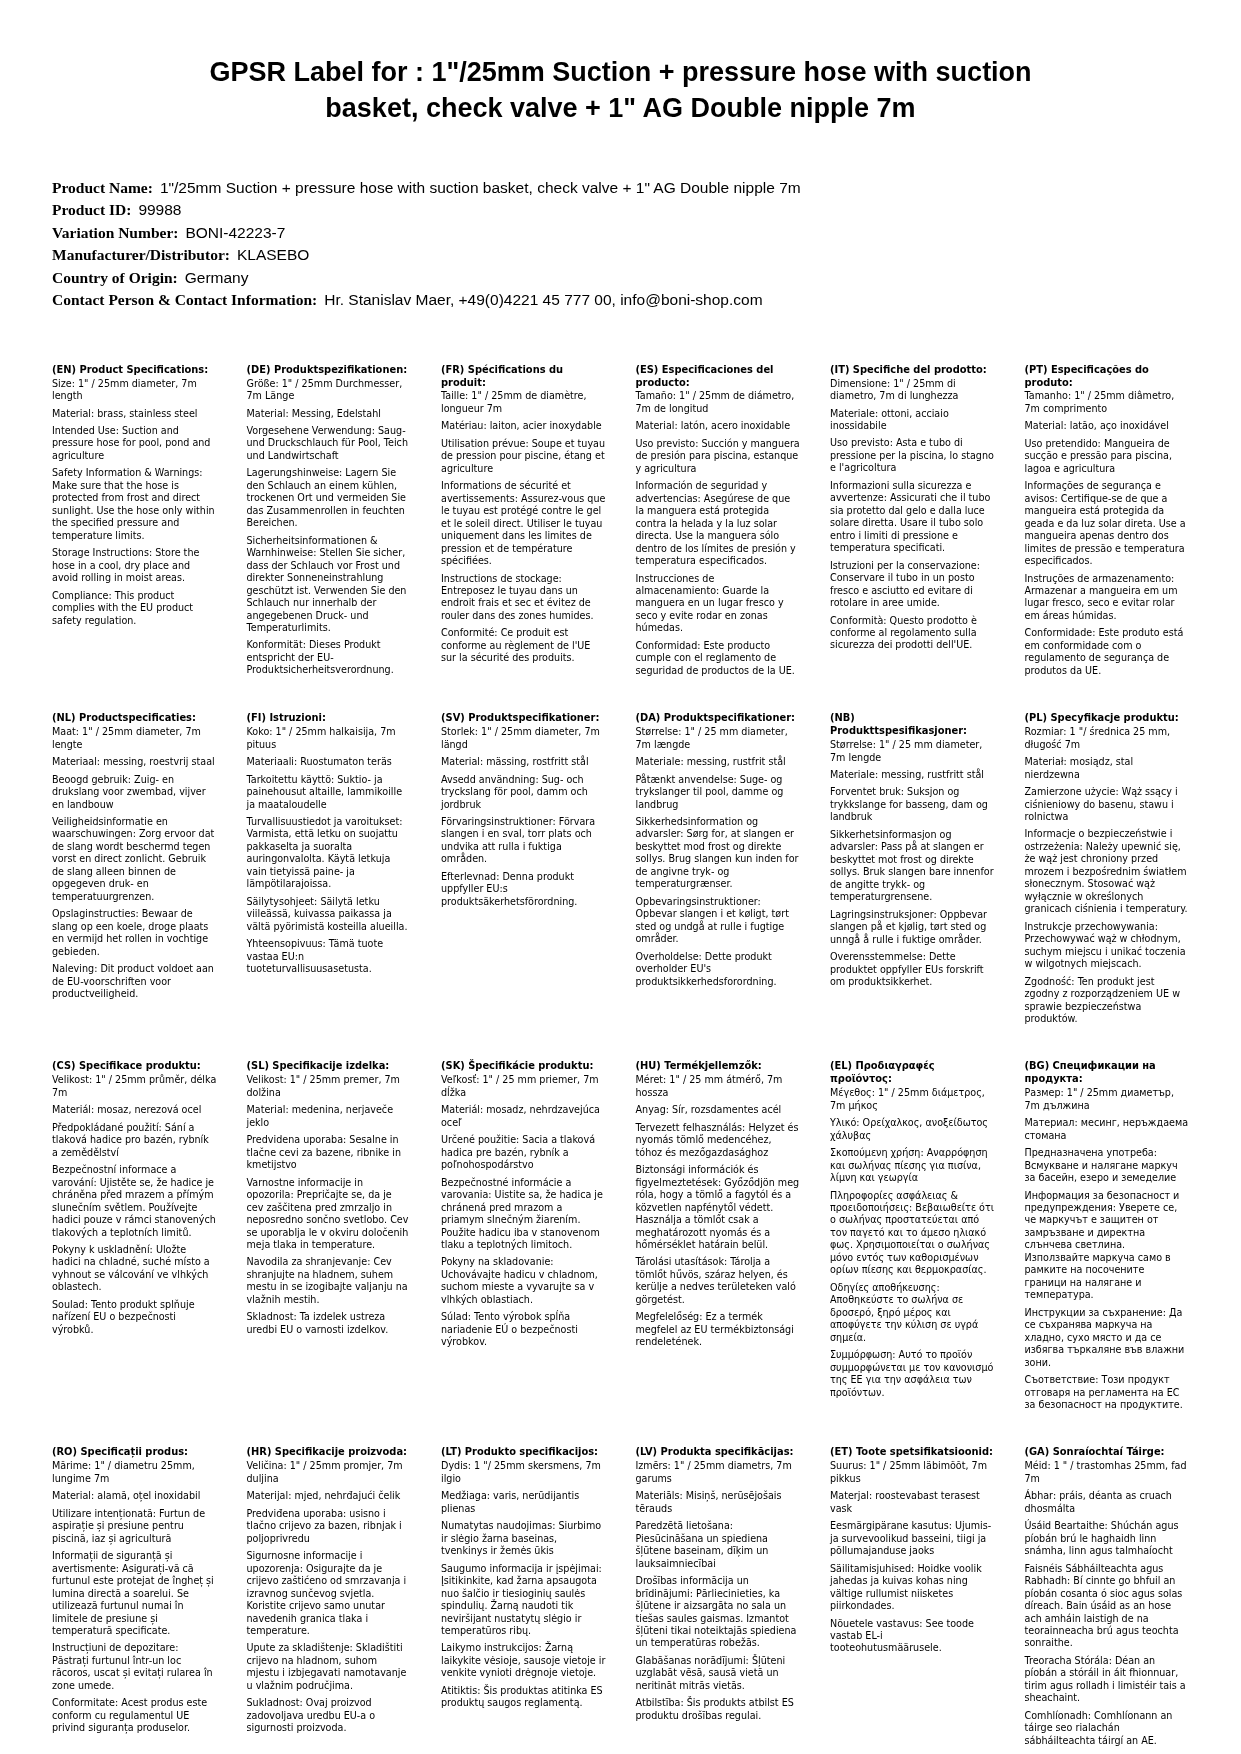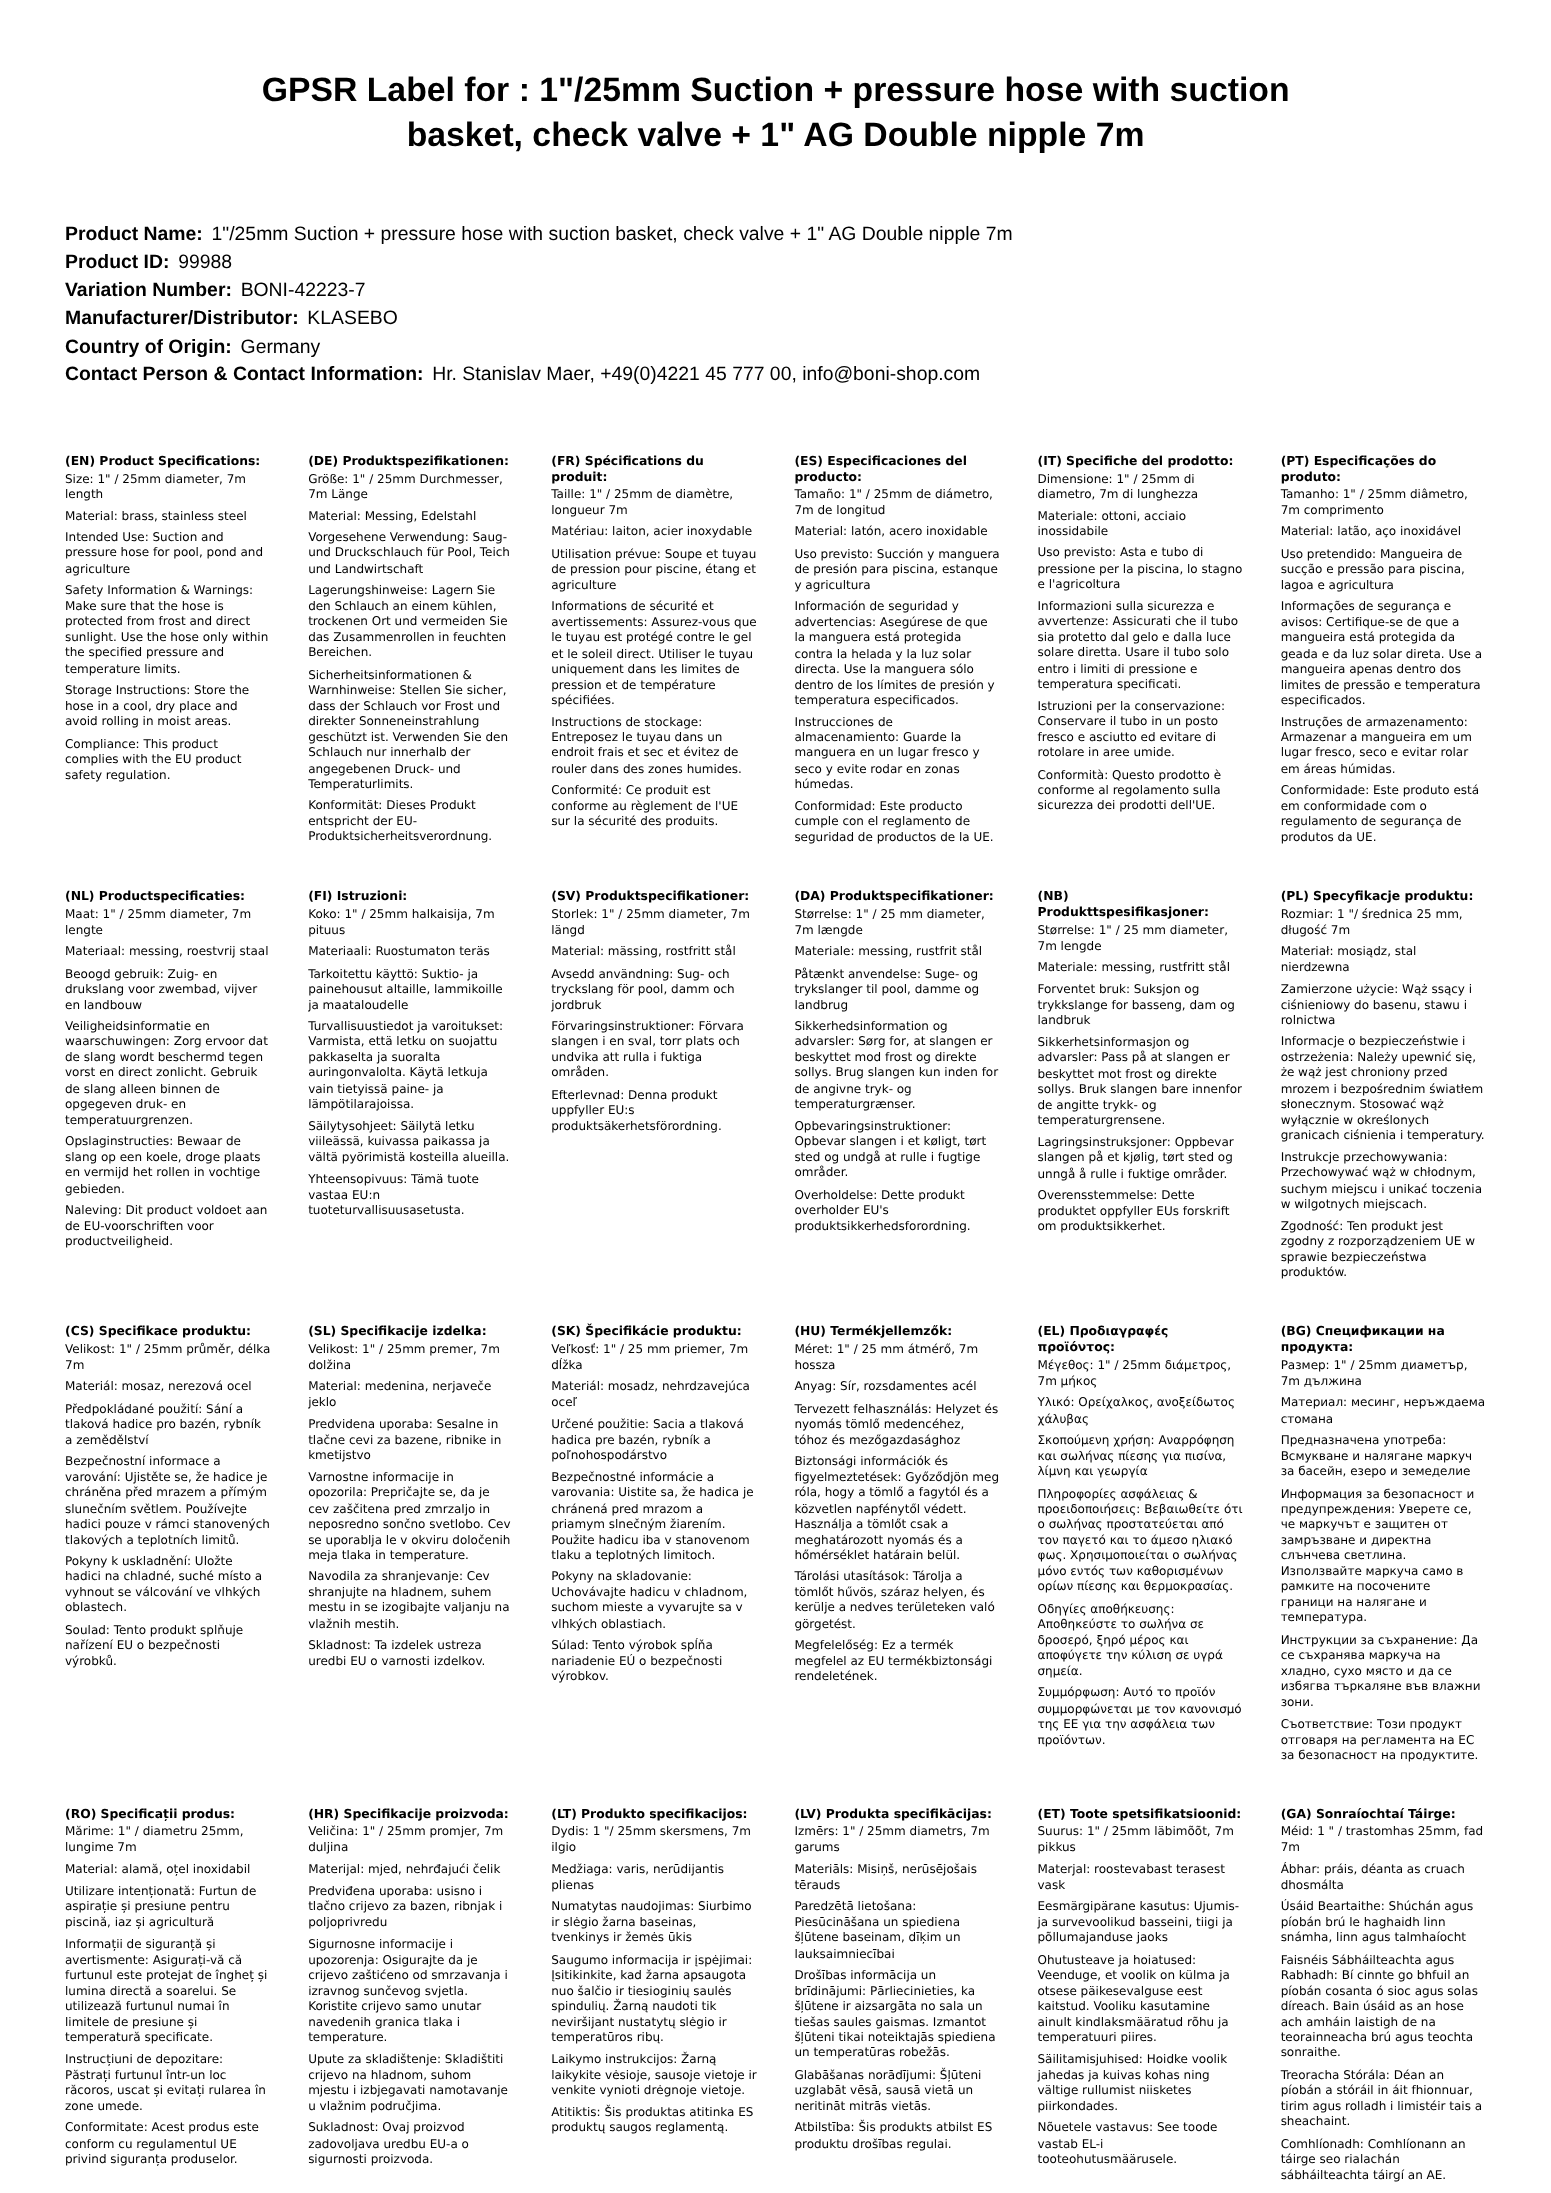--- a/index.html
+++ b/index.html
@@ -1,20 +1,20 @@
 <!DOCTYPE html>
 <html><head>
 <meta charset="utf-8">
 <style>
   html,body{margin:0;padding:0;background:#fff;}
   body{width:1241px;height:1754px;overflow:hidden;color:#000;font-family:"DejaVu Sans",sans-serif;}
   .page{box-sizing:border-box;padding:38px 52px 0 52px;}
   .title{font-family:"Liberation Sans",sans-serif;font-weight:bold;font-size:27px;line-height:1.35;text-align:center;max-width:900px;margin:16px auto 0 auto;}
   .product-info{margin-top:50px;font-family:"Liberation Sans",sans-serif;font-size:15.5px;line-height:1.45;}
-  .pi-label{font-weight:bold;}
+  .pi-label{font-weight:bold;font-family:Liberation Serif, serif;}
   .pi-value{margin-left:7px;}
   .lang-grid{display:grid;grid-template-columns:repeat(6,1fr);column-gap:13px;row-gap:14px;margin-top:52px;grid-auto-rows:minmax(280px,auto);gap:30px;}
   .lang-block{font-size:9.6px;line-height:1.3;}
   .lang-title{font-weight:bold;font-size:9.9px;margin:0 0 1px 0;}
   .lang-block p{margin:0 0 5px 0;}
   .barcode-area{width:260px;margin:8px auto 0 auto;transform:translateX(-62px);}
   .marks{display:flex;align-items:center;justify-content:center;gap:82px;margin-top:22px;transform:translateX(-100px);}
   .ce{font-family:"DejaVu Sans",sans-serif;font-weight:bold;font-size:56px;letter-spacing:10px;line-height:1;}
 </style>
 </head>
@@ -229,21 +229,20 @@
         <p>Paredzētā lietošana: Piesūcināšana un spiediena šļūtene baseinam, dīķim un lauksaimniecībai</p>
         <p>Drošības informācija un brīdinājumi: Pārliecinieties, ka šļūtene ir aizsargāta no sala un tiešas saules gaismas. Izmantot šļūteni tikai noteiktajās spiediena un temperatūras robežās.</p>
         <p>Glabāšanas norādījumi: Šļūteni uzglabāt vēsā, sausā vietā un neritināt mitrās vietās.</p>
         <p>Atbilstība: Šis produkts atbilst ES produktu drošības regulai.</p>
       </div>
       <div class="lang-block">
         <div class="lang-title">(ET) Toote spetsifikatsioonid:</div>
         <p>Suurus: 1" / 25mm läbimõõt, 7m pikkus</p>
         <p>Materjal: roostevabast terasest vask</p>
         <p>Eesmärgipärane kasutus: Ujumis- ja survevoolikud basseini, tiigi ja põllumajanduse jaoks</p>
-        <p>Ohutusteave ja hoiatused: Veenduge, et voolik on külma ja otsese päikesevalguse eest kaitstud. Vooliku kasutamine ainult kindlaksmääratud rõhu ja temperatuuri piires.</p>
         <p>Säilitamisjuhised: Hoidke voolik jahedas ja kuivas kohas ning vältige rullumist niisketes piirkondades.</p>
         <p>Nõuetele vastavus: See toode vastab EL-i tooteohutusmäärusele.</p>
       </div>
       <div class="lang-block">
         <div class="lang-title">(GA) Sonraíochtaí Táirge:</div>
         <p>Méid: 1 " / trastomhas 25mm, fad 7m</p>
         <p>Ábhar: práis, déanta as cruach dhosmálta</p>
         <p>Úsáid Beartaithe: Shúchán agus píobán brú le haghaidh linn snámha, linn agus talmhaíocht</p>
         <p>Faisnéis Sábháilteachta agus Rabhadh: Bí cinnte go bhfuil an píobán cosanta ó sioc agus solas díreach. Bain úsáid as an hose ach amháin laistigh de na teorainneacha brú agus teochta sonraithe.</p>
         <p>Treoracha Stórála: Déan an píobán a stóráil in áit fhionnuar, tirim agus rolladh i limistéir tais a sheachaint.</p>

